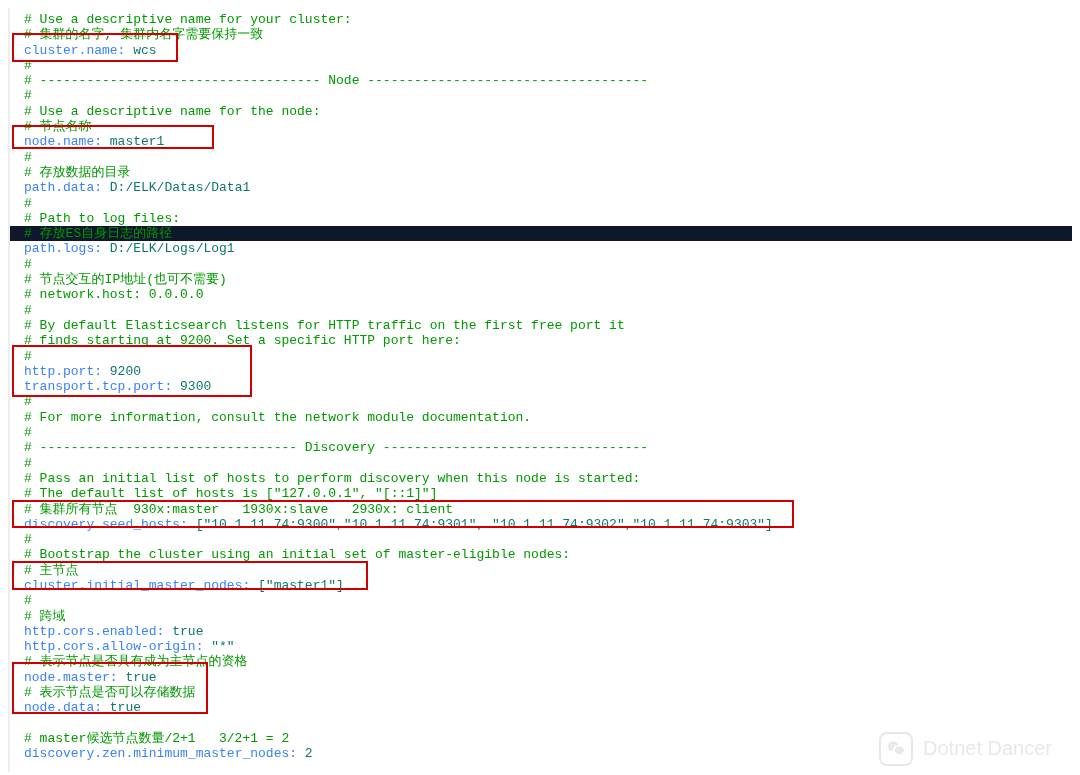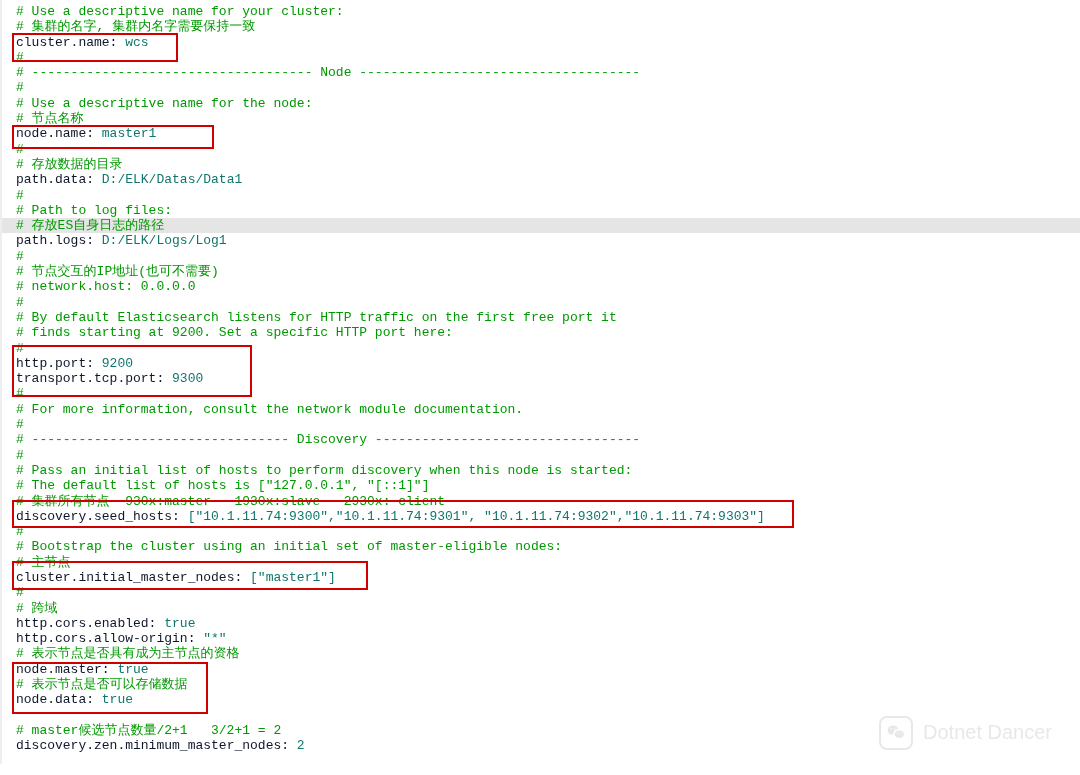--- a/index.html
+++ b/index.html
@@ -1,20 +1,20 @@
 <!DOCTYPE html>
 <html><head>
 <meta charset="utf-8">
 <style>
 body{margin:0;padding:0;background:#fff;font-family:"Courier New",Consolas,monospace;font-size:13px;line-height:15.3px;position:relative}
-.editor{background:#fff;border-left:2px solid #eee;padding:4px 0 10px 0;margin:0;white-space:pre}
+.editor{background:#fff;border-left:2px solid #eee;padding:4px 0 10px 0;margin:8px;white-space:pre}
 .line{padding:0 4px 0 14px;position:relative}
-.highlight-line{background:#e5e5e5}
+.highlight-line{background:#0f172a}
 .comment{color:#009900}
-.key{color:#0f172a}
+.key{color:#3b82f6}
 .val{color:#0f766e}
 .box{position:absolute;border:2px solid #d00000;pointer-events:none;z-index:5}
 .watermark{position:absolute;right:28px;bottom:14px;display:flex;align-items:center;gap:10px;color:#e6e6e6;font-family:Arial,sans-serif;font-size:20px;z-index:10;opacity:.9}
 .wechat-icon{width:30px;height:30px;border:2px solid #e6e6e6;border-radius:8px;display:flex;align-items:center;justify-content:center;position:relative}
 .wechat-icon svg{fill:#e6e6e6}
 </style>
 </head>
 <body>
 
 <div class="editor" id="editor"><div class="line"><span class="comment"># Use a descriptive name for your cluster:</span></div><div class="line"><span class="comment"># 集群的名字, 集群内名字需要保持一致</span></div><div class="line"><span class="key">cluster.name:</span><span class="val"> wcs</span></div><div class="line"><span class="comment">#</span></div><div class="line"><span class="comment"># ------------------------------------ Node ------------------------------------</span></div><div class="line"><span class="comment">#</span></div><div class="line"><span class="comment"># Use a descriptive name for the node:</span></div><div class="line"><span class="comment"># 节点名称</span></div><div class="line"><span class="key">node.name:</span><span class="val"> master1</span></div><div class="line"><span class="comment">#</span></div><div class="line"><span class="comment"># 存放数据的目录</span></div><div class="line"><span class="key">path.data:</span><span class="val"> D:/ELK/Datas/Data1</span></div><div class="line"><span class="comment">#</span></div><div class="line"><span class="comment"># Path to log files:</span></div><div class="line highlight-line"><span class="comment"># 存放ES自身日志的路径</span></div><div class="line"><span class="key">path.logs:</span><span class="val"> D:/ELK/Logs/Log1</span></div><div class="line"><span class="comment">#</span></div><div class="line"><span class="comment"># 节点交互的IP地址(也可不需要)</span></div><div class="line"><span class="comment"># network.host: 0.0.0.0</span></div><div class="line"><span class="comment">#</span></div><div class="line"><span class="comment"># By default Elasticsearch listens for HTTP traffic on the first free port it</span></div><div class="line"><span class="comment"># finds starting at 9200. Set a specific HTTP port here:</span></div><div class="line"><span class="comment">#</span></div><div class="line"><span class="key">http.port:</span><span class="val"> 9200</span></div><div class="line"><span class="key">transport.tcp.port:</span><span class="val"> 9300</span></div><div class="line"><span class="comment">#</span></div><div class="line"><span class="comment"># For more information, consult the network module documentation.</span></div><div class="line"><span class="comment">#</span></div><div class="line"><span class="comment"># --------------------------------- Discovery ----------------------------------</span></div><div class="line"><span class="comment">#</span></div><div class="line"><span class="comment"># Pass an initial list of hosts to perform discovery when this node is started:</span></div><div class="line"><span class="comment"># The default list of hosts is ["127.0.0.1", "[::1]"]</span></div><div class="line"><span class="comment"># 集群所有节点  930x:master   1930x:slave   2930x: client</span></div><div class="line"><span class="key">discovery.seed_hosts:</span><span class="val"> ["10.1.11.74:9300","10.1.11.74:9301", "10.1.11.74:9302","10.1.11.74:9303"]</span></div><div class="line"><span class="comment">#</span></div><div class="line"><span class="comment"># Bootstrap the cluster using an initial set of master-eligible nodes:</span></div><div class="line"><span class="comment"># 主节点</span></div><div class="line"><span class="key">cluster.initial_master_nodes:</span><span class="val"> ["master1"]</span></div><div class="line"><span class="comment">#</span></div><div class="line"><span class="comment"># 跨域</span></div><div class="line"><span class="key">http.cors.enabled:</span><span class="val"> true</span></div><div class="line"><span class="key">http.cors.allow-origin:</span><span class="val"> "*"</span></div><div class="line"><span class="comment"># 表示节点是否具有成为主节点的资格</span></div><div class="line"><span class="key">node.master:</span><span class="val"> true</span></div><div class="line"><span class="comment"># 表示节点是否可以存储数据</span></div><div class="line"><span class="key">node.data:</span><span class="val"> true</span></div><div class="line">&nbsp;</div><div class="line"><span class="comment"># master候选节点数量/2+1   3/2+1 = 2</span></div><div class="line"><span class="key">discovery.zen.minimum_master_nodes:</span><span class="val"> 2</span></div></div>

